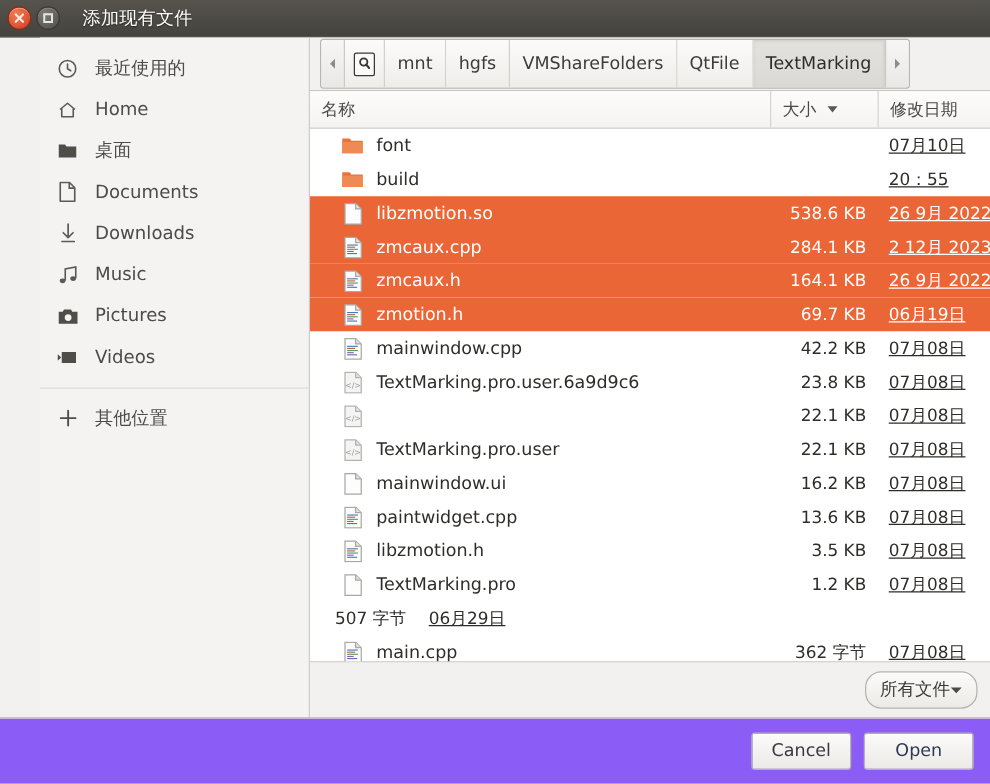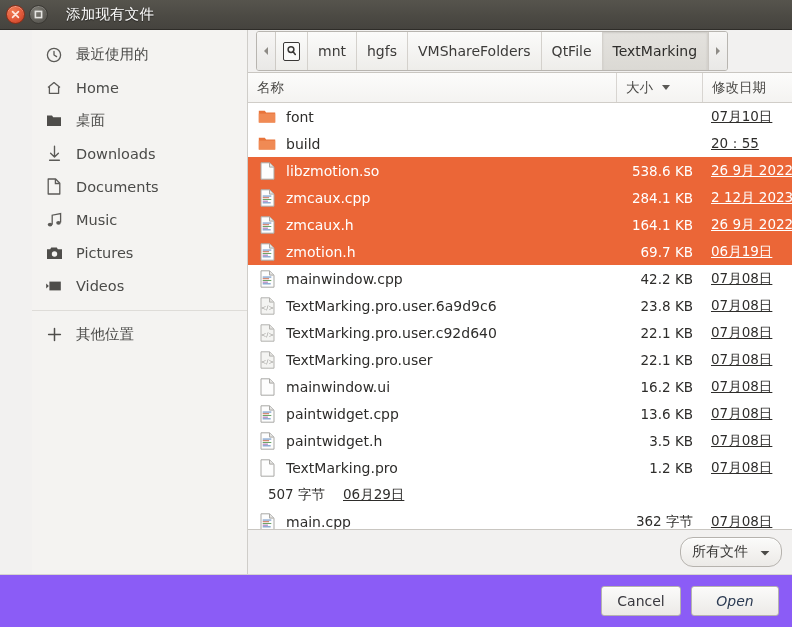--- a/index.html
+++ b/index.html
@@ -184,21 +184,21 @@
 
   .fl-rows { flex: 1 1 auto; overflow: hidden; }
   .frow {
     display: flex; align-items: center;
     height: 27px;
     font-size: 14px;
     color: #2e2d2b;
     cursor: default;
   }
   .frow.sel { background: #eb6637; color: #ffffff; }
-  .fr-name { flex: 1 1 auto; display: flex; align-items: center; padding-left: 9px; min-width: 0; text-align: center; }
+  .fr-name { flex: 1 1 auto; display: flex; align-items: center; padding-left: 24px; min-width: 0; text-align: center; }
   .fr-name .nm { white-space: nowrap; overflow: hidden; text-overflow: ellipsis; }
   .fr-icon {
     width: 20px; height: 20px; flex: 0 0 20px;
     margin-right: 9px;
     display: flex; align-items: center; justify-content: center;
   }
   .fr-size {
     width: 86px; flex: 0 0 86px;
     text-align: right; padding-right: 9px;
     font-size: 13.5px;
@@ -213,21 +213,21 @@
   }
 
   
   .footer-top {
     height: 44px; flex: 0 0 44px;
     display: flex; align-items: center; justify-content: flex-end;
     padding-right: 10px;
     background: #f2f1f0;
   }
   .filter-btn {
-    display: flex; align-items: center; gap: 12px;
+    display: flex; align-items: center; 
     height: 30px;
     padding: 0 11px;
     border: 1px solid #b6b3ae;
     border-radius: 13px;
     background: linear-gradient(to bottom,#fbfbfa,#eceae7);
     font-size: 14px; color: #393836;
     box-shadow: 0 1px 0 rgba(255,255,255,.8) inset;
   }
   .footer-bot {
     height: 53px; flex: 0 0 53px;
@@ -239,21 +239,21 @@
   }
   .fbtn {
     width: 80px; height: 30px;
     border: 1px solid #b6b3ae;
     border-radius: 3px;
     background: linear-gradient(to bottom,#fbfbfa,#eceae7);
     font-size: 14px; color: #39383e;
     font-family: "DejaVu Sans", "Liberation Sans", sans-serif;
     box-shadow: 0 1px 0 rgba(255,255,255,.8) inset;
   }
-  .fbtn.primary { width: 88px; color: #2b3a52; font-style: italic; }
+  .fbtn.primary { width: 88px; color: #2b3a52; }
 </style>
 </head>
 <body>
 
 <div id="app">
 
   <div class="titlebar">
     <div class="wbtn close">
       <svg width="9" height="9" viewBox="0 0 9 9" aria-hidden="true">
         <path d="M1.6 1.6 L7.4 7.4 M7.4 1.6 L1.6 7.4" stroke="#ffe8e0" stroke-width="1.7" stroke-linecap="round"></path>
@@ -294,36 +294,36 @@
         <span class="ico">
           <svg width="16" height="15" viewBox="0 0 16 15">
               <path d="M1 2.6h5l1.2 1.6H15V13H1z" fill="#4e4d4a"></path>
             </svg>
         </span>
         <span class="lbl">桌面</span>
       </div>
 
       <div class="side-item">
         <span class="ico">
+          <svg width="14" height="17" viewBox="0 0 14 17">
+              <path d="M1.2 1h7.4l4.2 4.2V16H1.2z" fill="none" stroke="#5b5a57" stroke-width="1.3" stroke-linejoin="round"></path>
+              <path d="M8.4 1.2v4.3h4.2" fill="none" stroke="#5b5a57" stroke-width="1.3"></path>
+            </svg>
+        </span>
+        <span class="lbl">Documents</span>
+      </div>
+
+      <div class="side-item">
+        <span class="ico">
           <svg width="15" height="17" viewBox="0 0 15 17">
               <path d="M7.5 1.2v10.3M3.6 8.2l3.9 3.9 3.9-3.9" fill="none" stroke="#5b5a57" stroke-width="1.35" stroke-linecap="round" stroke-linejoin="round"></path>
               <path d="M2.6 15.2h9.8" stroke="#5b5a57" stroke-width="1.35" stroke-linecap="round"></path>
             </svg>
         </span>
         <span class="lbl">Downloads</span>
-      </div>
-
-      <div class="side-item">
-        <span class="ico">
-          <svg width="14" height="17" viewBox="0 0 14 17">
-              <path d="M1.2 1h7.4l4.2 4.2V16H1.2z" fill="none" stroke="#5b5a57" stroke-width="1.3" stroke-linejoin="round"></path>
-              <path d="M8.4 1.2v4.3h4.2" fill="none" stroke="#5b5a57" stroke-width="1.3"></path>
-            </svg>
-        </span>
-        <span class="lbl">Documents</span>
       </div>
 
       <div class="side-item">
         <span class="ico">
           <svg width="17" height="16" viewBox="0 0 17 16">
               <path d="M6.2 12.4V3.2l8.4-1.7v9.1" fill="none" stroke="#5b5a57" stroke-width="1.3"></path>
               <ellipse cx="4.1" cy="12.6" rx="2.3" ry="1.9" fill="#5b5a57"></ellipse>
               <ellipse cx="12.5" cy="10.8" rx="2.3" ry="1.9" fill="#5b5a57"></ellipse>
             </svg>
         </span>
@@ -541,21 +541,20 @@
             </div>
             <div class="frow">
               <div class="fr-name">
                 <span class="fr-icon">
                   <svg width="15" height="18" viewBox="0 0 15 18">
                     <path d="M1 0.8h8.6L14 5.2V17.2H1z" fill="#f4f4f2" stroke="#b3b2af" stroke-width="1"></path>
                     <path d="M9.5 1v4.1h4.2" fill="#e2e1de" stroke="#b3b2af" stroke-width="1"></path>
                     <text x="7.4" y="13" font-size="6.4" fill="#9a9996" text-anchor="middle" font-family="DejaVu Sans, sans-serif">&lt;/&gt;</text>
                   </svg>
                 </span>
-                <span class="nm">TextMarking.pro.user.c92d640</span>
               </div>
               <div class="fr-size">22.1 KB</div>
               <div class="fr-date">07月08日</div>
             </div>
             <div class="frow">
               <div class="fr-name">
                 <span class="fr-icon">
                   <svg width="15" height="18" viewBox="0 0 15 18">
                     <path d="M1 0.8h8.6L14 5.2V17.2H1z" fill="#f4f4f2" stroke="#b3b2af" stroke-width="1"></path>
                     <path d="M9.5 1v4.1h4.2" fill="#e2e1de" stroke="#b3b2af" stroke-width="1"></path>
@@ -608,21 +607,21 @@
                     <path d="M9.5 1v4.1h4.2" fill="#e4e3e0" stroke="#a9a8a5" stroke-width="1"></path>
                     <g>
                       <rect x="2.7" y="6.6" width="8.6" height="0.9" fill="#4878b8"></rect>
                       <rect x="2.7" y="8.3" width="6.4" height="0.9" fill="#c05a3c"></rect>
                       <rect x="2.7" y="10" width="8.6" height="0.9" fill="#5a9a55"></rect>
                       <rect x="2.7" y="11.7" width="5.2" height="0.9" fill="#9a5aa8"></rect>
                       <rect x="2.7" y="13.4" width="8.0" height="0.9" fill="#4878b8"></rect>
                     </g>
                   </svg>
                 </span>
-                <span class="nm">paintwidget.h</span>
+                <span class="nm">libzmotion.h</span>
               </div>
               <div class="fr-size">3.5 KB</div>
               <div class="fr-date">07月08日</div>
             </div>
             <div class="frow">
               <div class="fr-name">
                 <span class="fr-icon">
                   <svg width="15" height="18" viewBox="0 0 15 18">
                     <path d="M1 0.8h8.6L14 5.2V17.2H1z" fill="#fdfdfd" stroke="#a9a8a5" stroke-width="1"></path>
                     <path d="M9.5 1v4.1h4.2" fill="#e4e3e0" stroke="#a9a8a5" stroke-width="1"></path>

